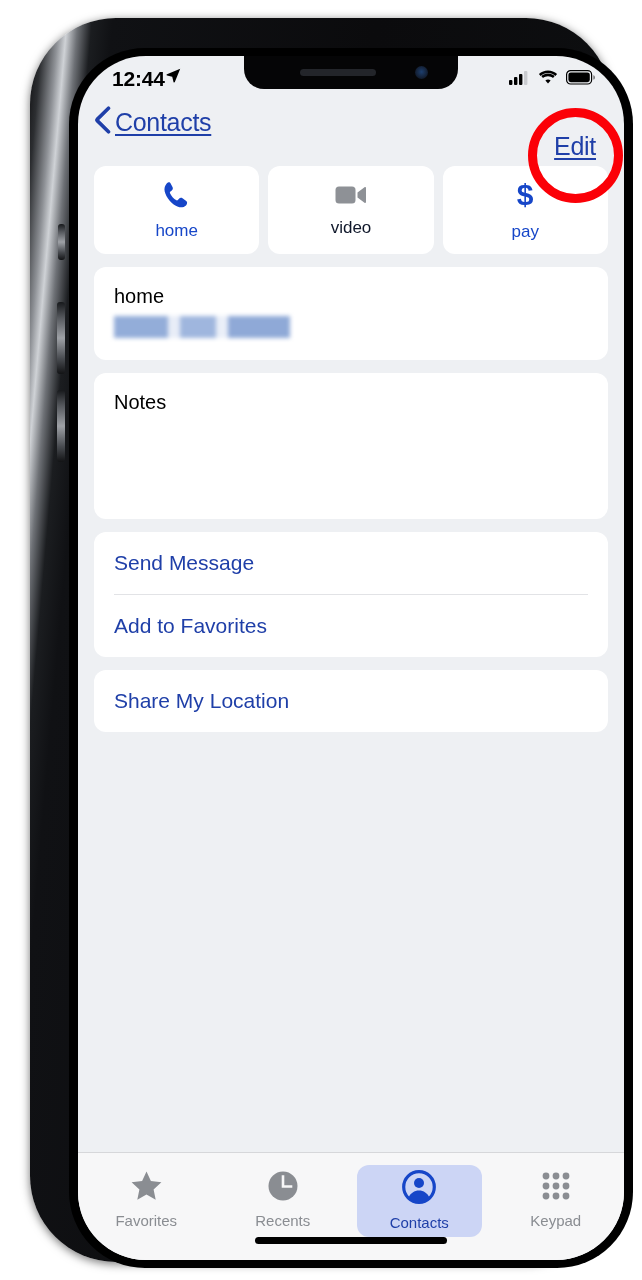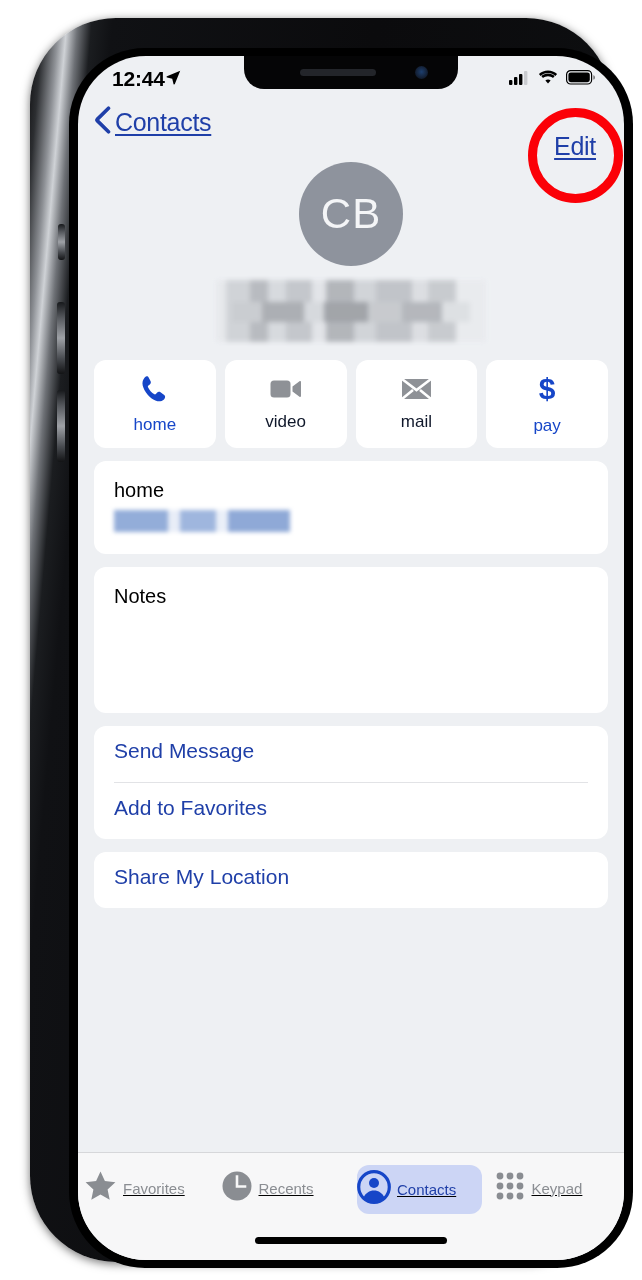--- a/index.html
+++ b/index.html
@@ -70,21 +70,21 @@
     background: radial-gradient(circle at 50% 45%, #1d3f6e 0%, #15243c 52%, #0a0c11 100%);
   }
 
   
   #status-bar {
     position: absolute; top: 0; left: 0; width: 100%; height: 40px;
     display: flex; align-items: center; justify-content: space-between;
     padding: 6px 28px 0 34px; z-index: 30;
     color: #000;
   }
-  #status-left { display: flex; align-items: center; }
+  #status-left { display: flex; align-items: flex-start; }
   #status-time { font-size: 21px; font-weight: 700; letter-spacing: -.2px; }
   #status-right { display: flex; align-items: center; gap: 8px; }
 
   
   #nav-bar {
     position: absolute; top: 40px; left: 0; width: 100%; height: 52px;
     display: flex; align-items: center; justify-content: space-between;
     padding: 0 28px 0 16px; z-index: 20;
   }
   #back-button { display: flex; align-items: center; gap: 4px; cursor: pointer; }
@@ -160,36 +160,35 @@
   #home-number-redacted {
     margin: 8px 0 22px 0; width: 176px; height: 22px;
     background-image: linear-gradient(90deg,
       #93add9 0,#93add9 54px,#e8edf7 54px,#e8edf7 66px,#9fb6de 66px,#9fb6de 102px,
       #eaeff8 102px,#eaeff8 114px,#8fa9d7 114px,#8fa9d7 176px);
     filter: blur(2.2px);
   }
   #notes-card { height: 146px; }
 
   .action-row {
-    font-size: 21px; color: #1f3fa8; padding: 13px 0 19px 0;
+    font-size: 21px; color: #1f3fa8; padding: 19px 0 19px 0;
     border-top: 1px solid #e2e3e6; cursor: pointer;
   }
   .action-row:first-child { border-top: none; }
 
   
   #tab-bar {
     position: absolute; bottom: 0; left: 0; width: 100%; height: 108px;
     background: #f7f7f8; border-top: 1px solid #d6d7da;
     display: flex; align-items: flex-start; padding-top: 12px;
   }
   .tab-item {
-    flex: 1; display: flex; align-items: center;
+    flex: 1; display: flex; flex-direction: column; align-items: center;
     gap: 6px; cursor: pointer; padding: 5px 0 6px 0; border-radius: 12px;
     margin: 0 6px;
-    text-decoration: underline;
   }
   .tab-item .tab-label { font-size: 15px; color: #8a8d92; }
   .tab-item.active { background: #ccd5f5; }
   .tab-item.active .tab-label { color: #1f3fa8; }
 
   #home-indicator {
     position: absolute; bottom: 16px; left: 50%; transform: translateX(-50%);
     width: 192px; height: 7px; border-radius: 4px; background: #000;
     z-index: 45;
   }
@@ -256,24 +255,20 @@
         </span>
         <span id="back-label">Contacts</span>
       </div>
       <div id="edit-button">Edit</div>
     </div>
 
     <div id="edit-highlight-ring"></div>
 
     <div id="content">
 
-      <div id="contact-header">
-        <div id="avatar">CB</div>
-        <div id="contact-name-redacted"></div>
-      </div>
 
       <div id="quick-actions">
 
 
         <div class="quick-action">
           <span>
             <svg width="29" height="30" viewBox="0 0 29 30">
               <path d="M7.4 2.2c-1 0-2 .5-2.7 1.3C2.9 5.5 2 8.4 2.7 11.4c1.4 6.1 7.5 13.1 13.3 15.4 2.8 1.1 5.9.6 8-1.4.8-.8 1.2-1.8 1.1-2.8-.1-.8-.5-1.4-1.2-1.9l-3.4-2.4c-1.1-.8-2.6-.6-3.5.4l-1.1 1.3c-.4.4-1 .6-1.5.3-2.6-1.4-5.4-4.6-6.5-7.3-.2-.6 0-1.2.5-1.5l1.4-1c1.1-.8 1.4-2.3.7-3.4L8.5 3.3c-.3-.6-.8-1-1.1-1.1z" fill="#1646c8"></path>
             </svg>
           </span>
@@ -283,30 +278,20 @@
         <div class="quick-action disabled">
           <span>
             <svg width="33" height="24" viewBox="0 0 33 24">
               <rect x="1.5" y="3.5" width="20" height="17" rx="3.5" fill="#8e9196"></rect>
               <path d="M23.5 9.5l7-5.2c.6-.5 1.5 0 1.5.7v14c0 .8-.9 1.2-1.5.7l-7-5.2v-5z" fill="#8e9196"></path>
             </svg>
           </span>
           <span class="qa-label">video</span>
         </div>
 
-        <div class="quick-action disabled">
-          <span>
-            <svg width="33" height="24" viewBox="0 0 33 24">
-              <path d="M2 2h29v20H2z" fill="#8e9196"></path>
-              <path d="M2 2l14.5 11L31 2" fill="none" stroke="#ffffff" stroke-width="2.6"></path>
-              <path d="M2 22l11-9M31 22l-11-9" fill="none" stroke="#ffffff" stroke-width="2.6"></path>
-            </svg>
-          </span>
-          <span class="qa-label">mail</span>
-        </div>
 
         <div class="quick-action">
           <span>
             <svg width="24" height="32" viewBox="0 0 24 32">
               <text x="12" y="26" text-anchor="middle" font-family="Liberation Sans, sans-serif" font-size="30" font-weight="bold" fill="#1646c8">$</text>
             </svg>
           </span>
           <span class="qa-label">pay</span>
         </div>
       </div>

